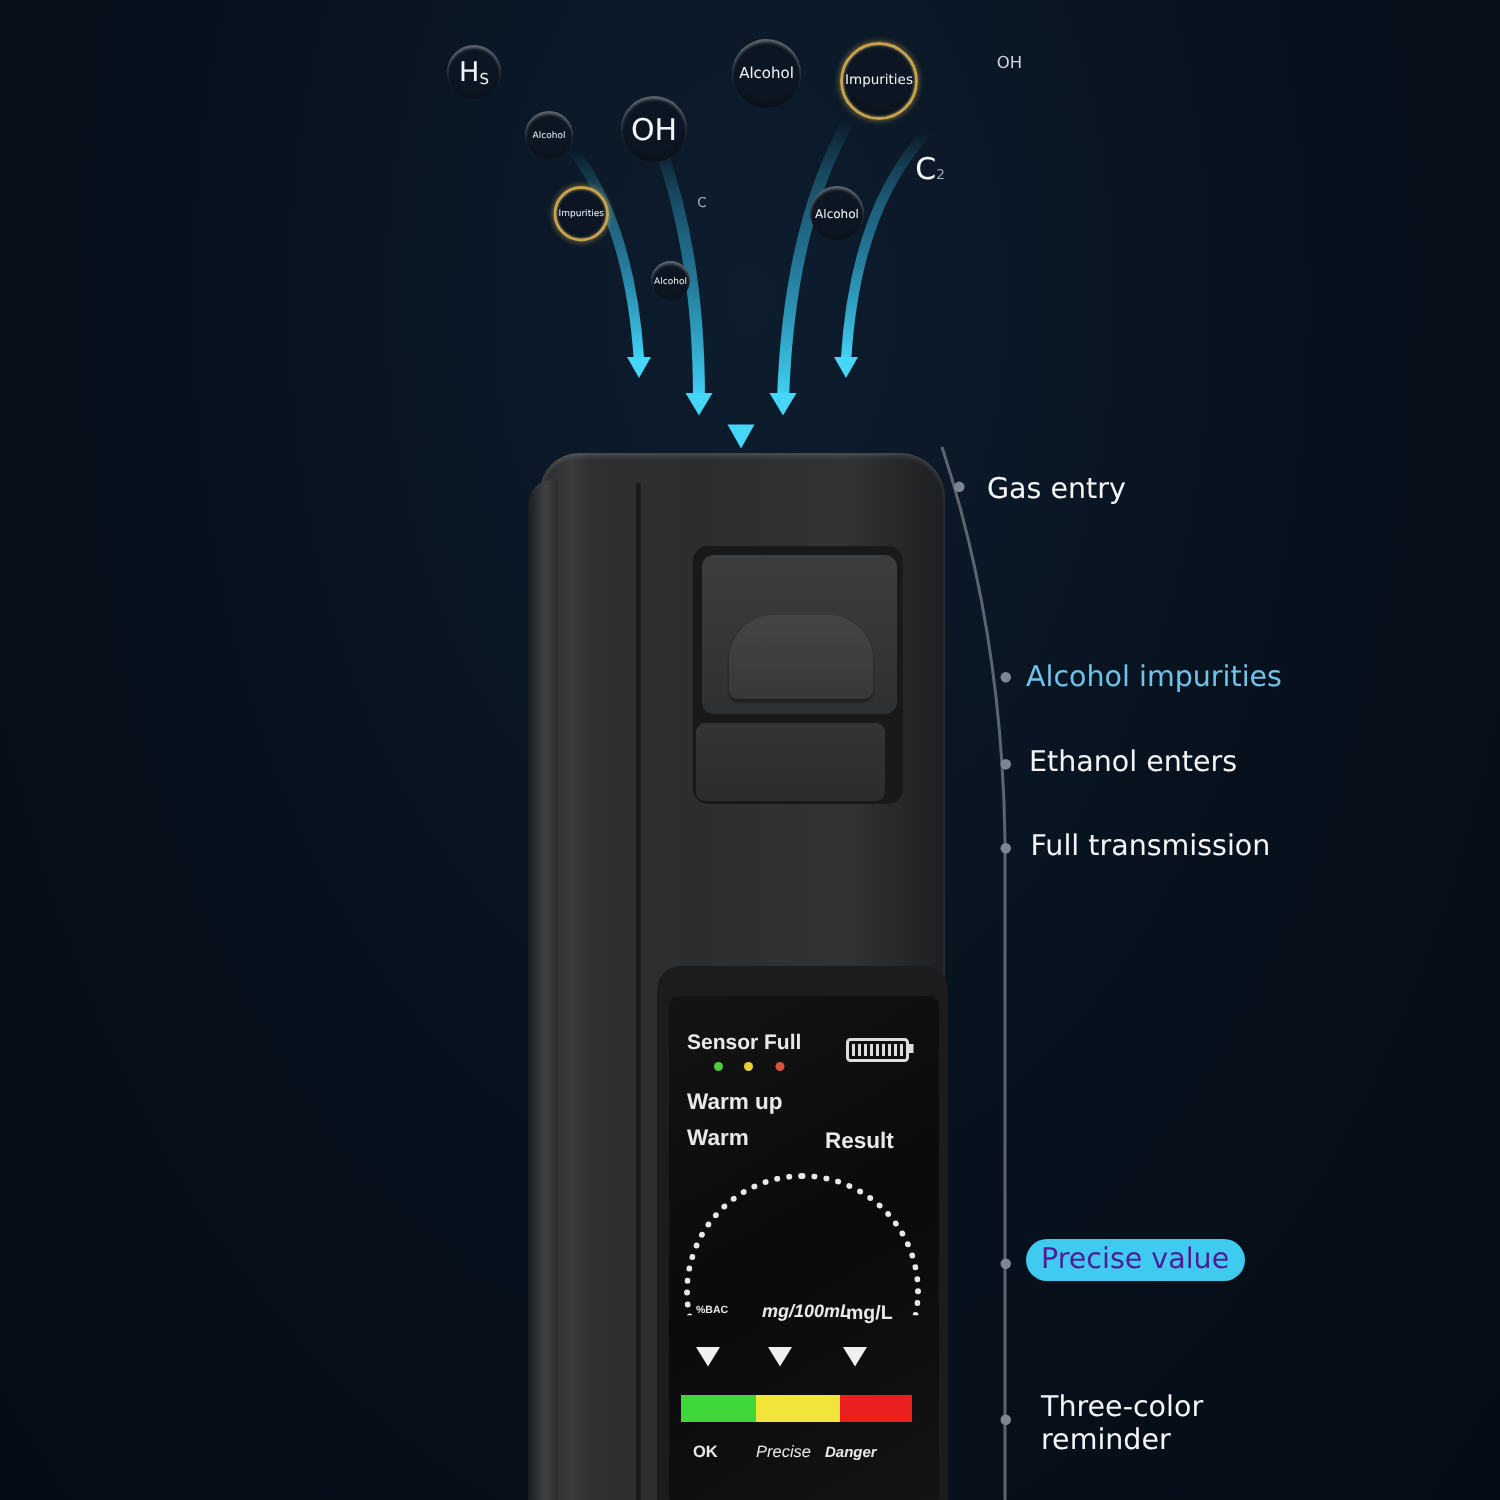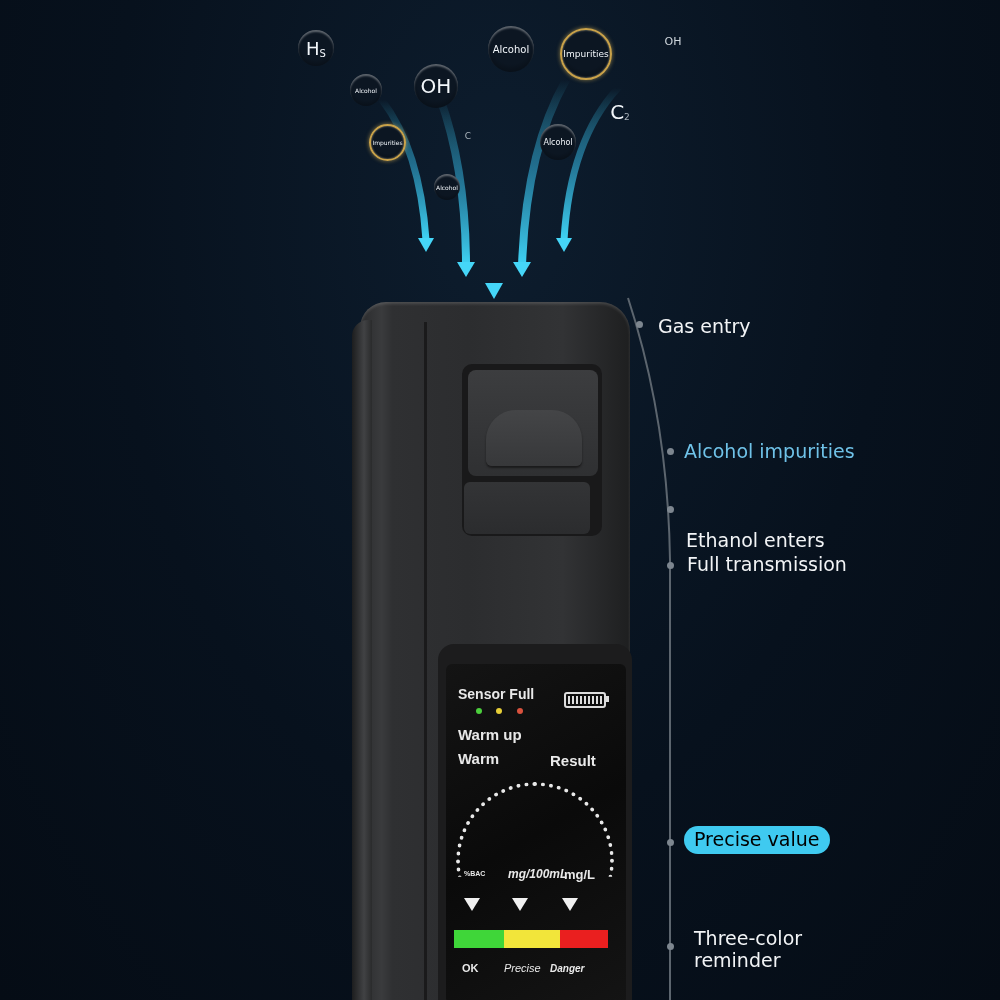--- a/index.html
+++ b/index.html
@@ -24,21 +24,21 @@
   .battery{position:absolute;left:118px;top:28px;width:38px;height:12px;border:2px solid #ddd;border-radius:3px;}
   .battery:after{content:"";position:absolute;right:-5px;top:2px;width:3px;height:6px;background:#ddd;}
   .battery i{position:absolute;left:2px;top:2px;right:2px;bottom:2px;background:repeating-linear-gradient(90deg,#ddd 0 2px,transparent 2px 4px);}
   .arc{position:absolute;left:10px;top:118px;width:158px;height:158px;border-radius:50%;border:4px dotted #e8e8e8;border-bottom-color:transparent;border-left-color:#e8e8e8;box-sizing:border-box;clip-path:polygon(0 0,100% 0,100% 60%,0 60%);}
   .digits{position:absolute;left:28px;top:142px;font-family:"DejaVu Sans Mono",monospace;font-size:66px;font-weight:bold;color:transparent;-webkit-text-stroke:3px #f4f4f4;letter-spacing:-6px;}
   .tri{position:absolute;width:0;height:0;border-left:8px solid transparent;border-right:8px solid transparent;border-top:13px solid #f0f0f0;}
   .bar{position:absolute;top:266px;height:18px;}
   .line-track{position:absolute;left:0;top:0;}
   .label{position:absolute;color:#f2f4f6;font-family:"DejaVu Sans",sans-serif;font-size:19px;white-space:nowrap;}
   .label.blue{color:#6fc2e8;}
-  .pill{position:absolute;left:684px;top:826px;padding:2px 11px 4px 10px;border-radius:16px;background:#3fcaf0;color:#000000;font-size:19px;font-family:"DejaVu Sans",sans-serif;}
+  .pill{position:absolute;left:684px;top:826px;padding:2px 11px 4px 10px;border-radius:16px;background:#3fcaf0;color:#4c1d95;font-size:19px;font-family:"DejaVu Sans",sans-serif;}
   .tick{position:absolute;width:7px;height:7px;border-radius:50%;background:#7d868f;}
 </style>
 </head>
 <body>
 
 <div class="bg"></div>
 
 <svg class="arrows" width="1000" height="320">
   <defs>
     <linearGradient id="ag" x1="0" y1="0" x2="0" y2="1">
@@ -140,19 +140,19 @@
 </svg>
 <div class="tick" style="left:636px;top:321px;"></div>
 <div class="tick" style="left:667px;top:448px;"></div>
 <div class="tick" style="left:667px;top:506px;"></div>
 <div class="tick" style="left:667px;top:562px;"></div>
 <div class="tick" style="left:667px;top:839px;"></div>
 <div class="tick" style="left:667px;top:943px;"></div>
 
 <div class="label" style="left:658px;top:315px;">Gas entry</div>
 <div class="label blue" style="left:684px;top:440px;">Alcohol impurities</div>
-<div class="label" style="left:686px;top:497px;margin-top:32px;">Ethanol enters</div>
+<div class="label" style="left:686px;top:497px;">Ethanol enters</div>
 <div class="label" style="left:687px;top:553px;">Full transmission</div>
 <div class="pill">Precise value</div>
 <div class="label" style="left:694px;top:927px;line-height:22px;">
   <div>Three-color</div>
   <div>reminder</div>
 </div>
 
 </body></html>

